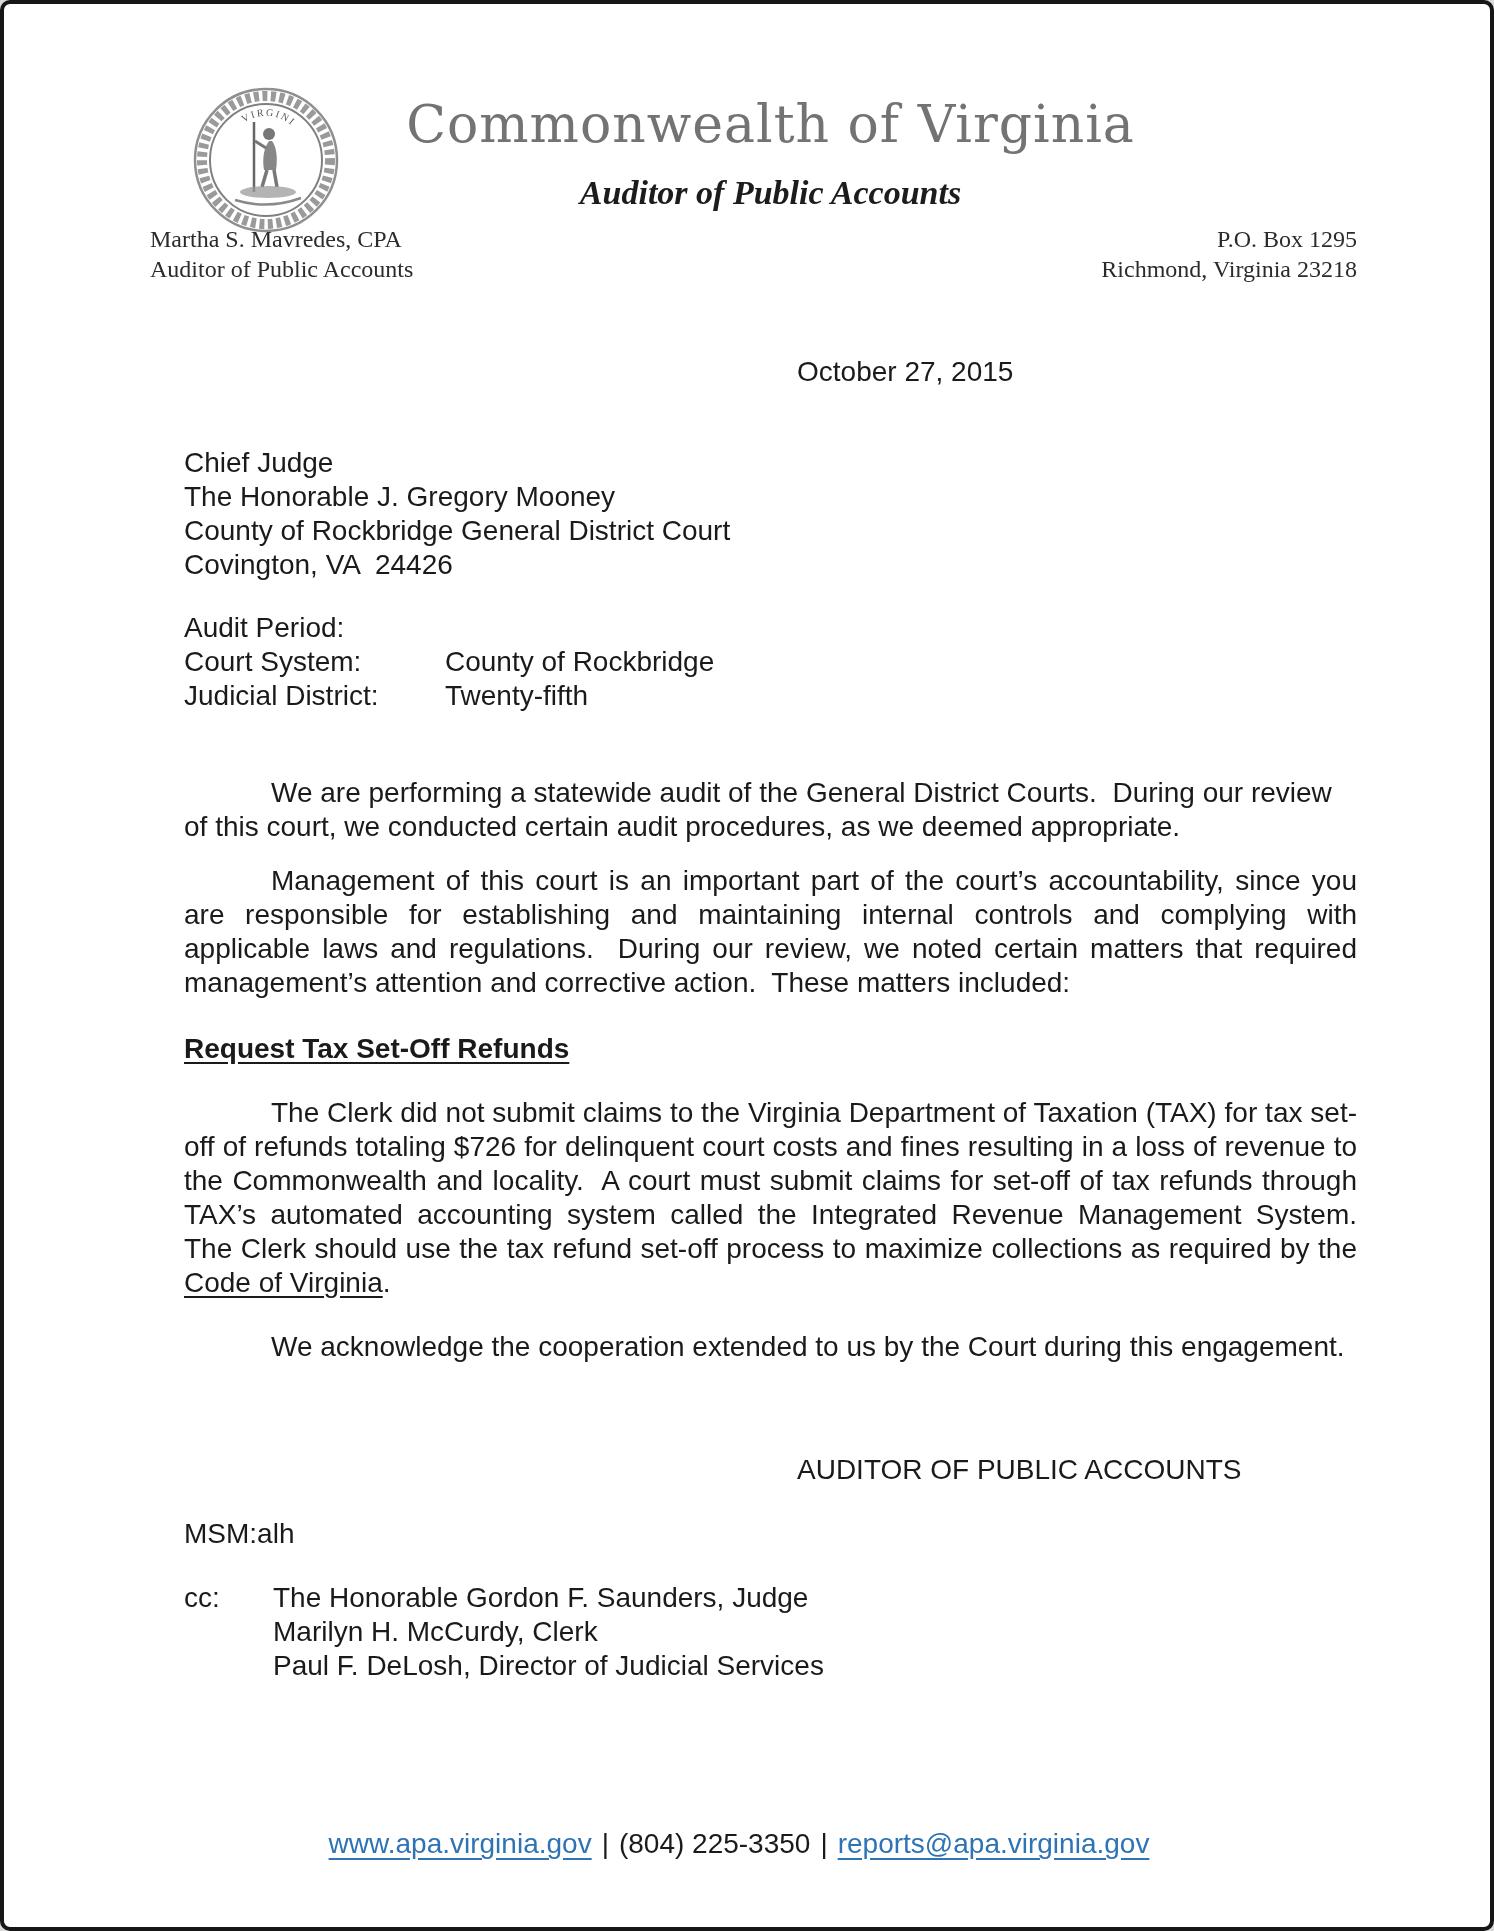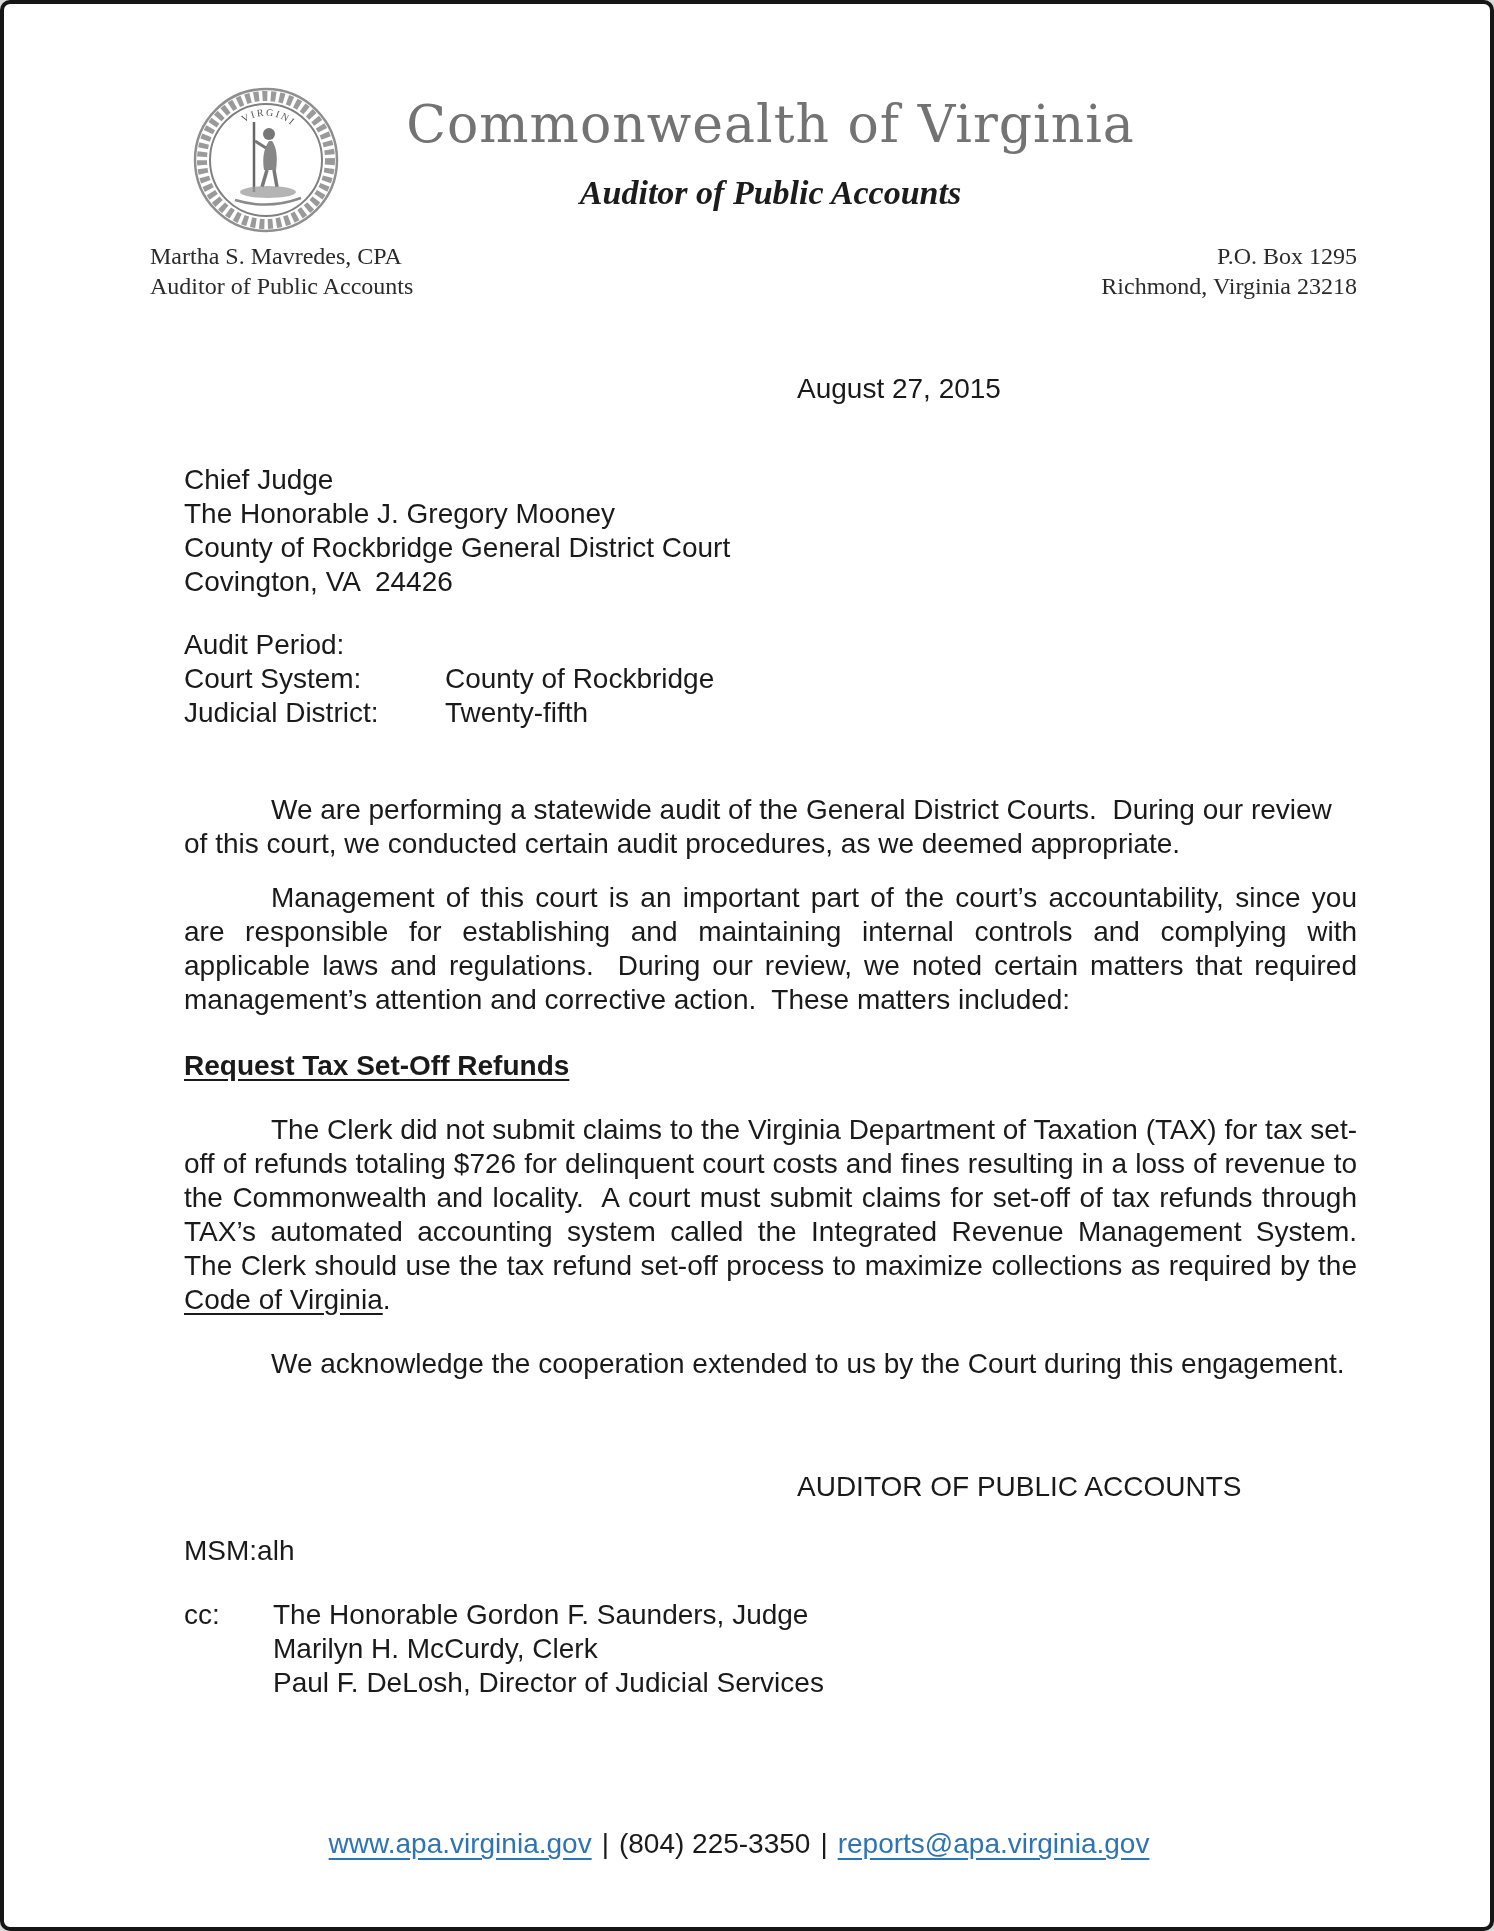--- a/index.html
+++ b/index.html
@@ -46,21 +46,21 @@
     margin-top: 22px;
     text-align: center;
     font-family: "Liberation Serif", "DejaVu Serif", serif;
     font-style: italic;
     font-weight: 600;
     font-size: 34px;
     line-height: 38px;
     color: #1c1c1c;
   }
   .letterhead-row {
-    margin-top: 29px;
+    margin-top: 12px;
     display: flex;
     justify-content: space-between;
     align-items: center;
     font-family: "Liberation Serif", "DejaVu Serif", serif;
     font-size: 24px;
     line-height: 30px;
     color: #2b2b2b;
   }
   .letterhead-row .official { margin-left: -34px; }
   .letterhead-row .address { text-align: right; }
@@ -175,21 +175,21 @@
       </div>
       <div class="address">
         <div>P.O. Box 1295</div>
         <div>Richmond, Virginia 23218</div>
       </div>
     </div>
   </header>
 
   <main class="content">
 
-    <p class="date">August 27, 2015</p>
+    <p class="date">October 27, 2015</p>
 
     <div class="recipient">
       <div>Chief Judge</div>
       <div>The Honorable J. Gregory Mooney</div>
       <div>County of Rockbridge General District Court</div>
       <div>Covington, VA  24426</div>
     </div>
 
     <div class="audit-info">
       <div class="audit-row">

